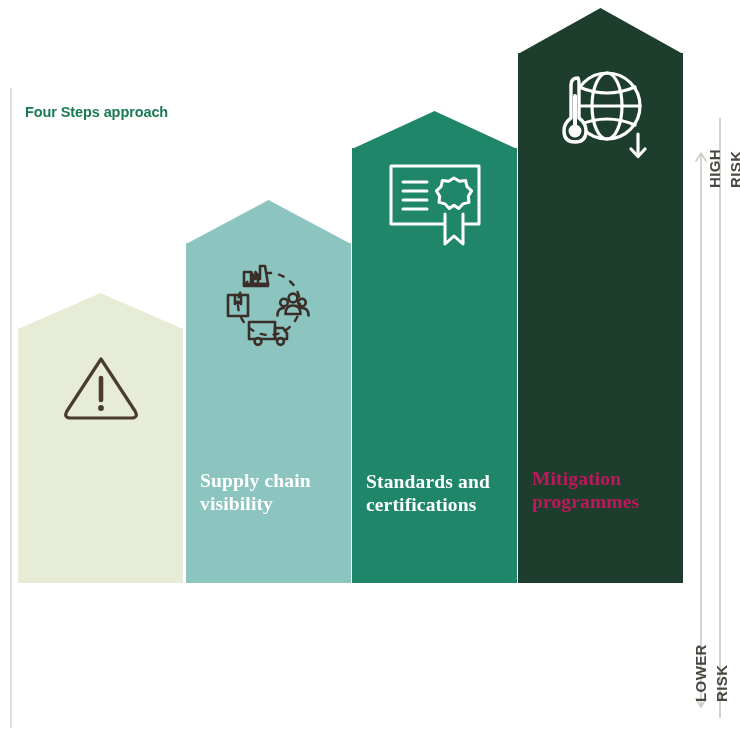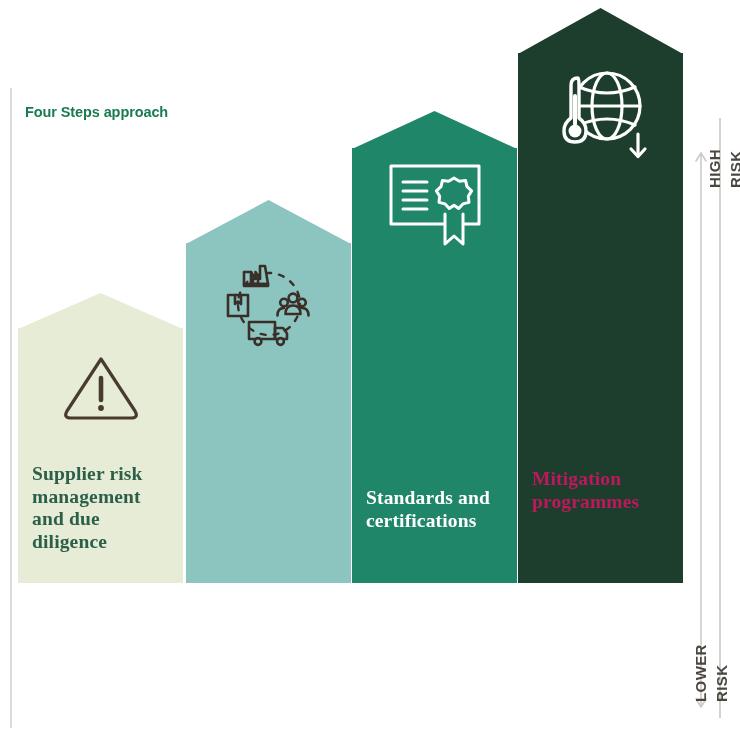--- a/index.html
+++ b/index.html
@@ -125,21 +125,20 @@
       </svg>
     </div>
     <div class="body" style="top:35px; background:#e7ecd6;"></div>
     <div class="bar-icon" style="top:48px;">
       <svg width="92" height="92" viewBox="0 0 92 92">
         <path d="M46 18 L80 70 Q84 77 76 77 L16 77 Q8 77 12 70 Z" fill="none" stroke="#4a3b30" stroke-width="3.2" stroke-linejoin="round"></path>
         <line x1="46" y1="37" x2="46" y2="59" stroke="#4a3b30" stroke-width="4.6" stroke-linecap="round"></line>
         <circle cx="46" cy="67" r="2.9" fill="#4a3b30"></circle>
       </svg>
     </div>
-    <div class="bar-label" style="top:170px; color:#2c5f4a;">Supplier risk management and due diligence</div>
   </div>
 
   <div class="bar" style="left:186px; width:165px; height:383px;">
     <div class="cap" style="top:0; height:44px;">
       <svg viewBox="0 0 165 44" preserveAspectRatio="none">
         <polygon points="0,44 82.5,0 165,44" fill="#8cc4bf"></polygon>
       </svg>
     </div>
     <div class="body" style="top:43px; background:#8cc4bf;"></div>
     <div class="bar-icon" style="top:52px;">
@@ -164,20 +163,21 @@
           <circle cx="85" cy="50.5" r="3.8"></circle>
           <path d="M91.5 63.5 Q91.5 56 85 56"></path>
 
           <rect x="32" y="70" width="26" height="17"></rect>
           <path d="M58 76 L66 76 L70 81.5 L70 87 L58 87 Z"></path>
           <circle cx="41" cy="89.5" r="3.4" fill="#8cc4bf"></circle>
           <circle cx="63.5" cy="89.5" r="3.4" fill="#8cc4bf"></circle>
         </g>
       </svg>
     </div>
+    <div class="bar-label" style="top:270px; color:#ffffff;">Supply chain visibility</div>
   </div>
 
   <div class="bar" style="left:352px; width:165px; height:472px;">
     <div class="cap" style="top:0; height:38px;">
       <svg viewBox="0 0 165 38" preserveAspectRatio="none">
         <polygon points="0,38 82.5,0 165,38" fill="#20866a"></polygon>
       </svg>
     </div>
     <div class="body" style="top:37px; background:#20866a;"></div>
     <div class="bar-icon" style="top:45px;">
@@ -192,21 +192,21 @@
           <path d="M62 58 L62 88 L71 80 L80 88 L80 58" fill="#20866a"></path>
 
           <path d="M71 22 L76.4 25.2 L82.6 24.6 L84 30.7 L88.6 34.9
                    L85.3 40.2 L86 46.4 L79.9 47.9 L75.7 52.5
                    L71 49.2 L66.3 52.5 L62.1 47.9 L56 46.4
                    L56.7 40.2 L53.4 34.9 L58 30.7 L59.4 24.6
                    L65.6 25.2 Z" fill="#20866a"></path>
         </g>
       </svg>
     </div>
-    <div class="bar-label" style="top:376px; color:#ffffff;">Standards and certifications</div>
+    <div class="bar-label" style="top:360px; color:#ffffff;">Standards and certifications</div>
   </div>
 
   <div class="bar" style="left:518px; width:165px; height:575px;">
     <div class="cap" style="top:0; height:46px;">
       <svg viewBox="0 0 165 46" preserveAspectRatio="none">
         <polygon points="0,46 82.5,0 165,46" fill="#1d3e2c"></polygon>
       </svg>
     </div>
     <div class="body" style="top:45px; background:#1d3e2c;"></div>
     <div class="bar-icon" style="top:48px;">

